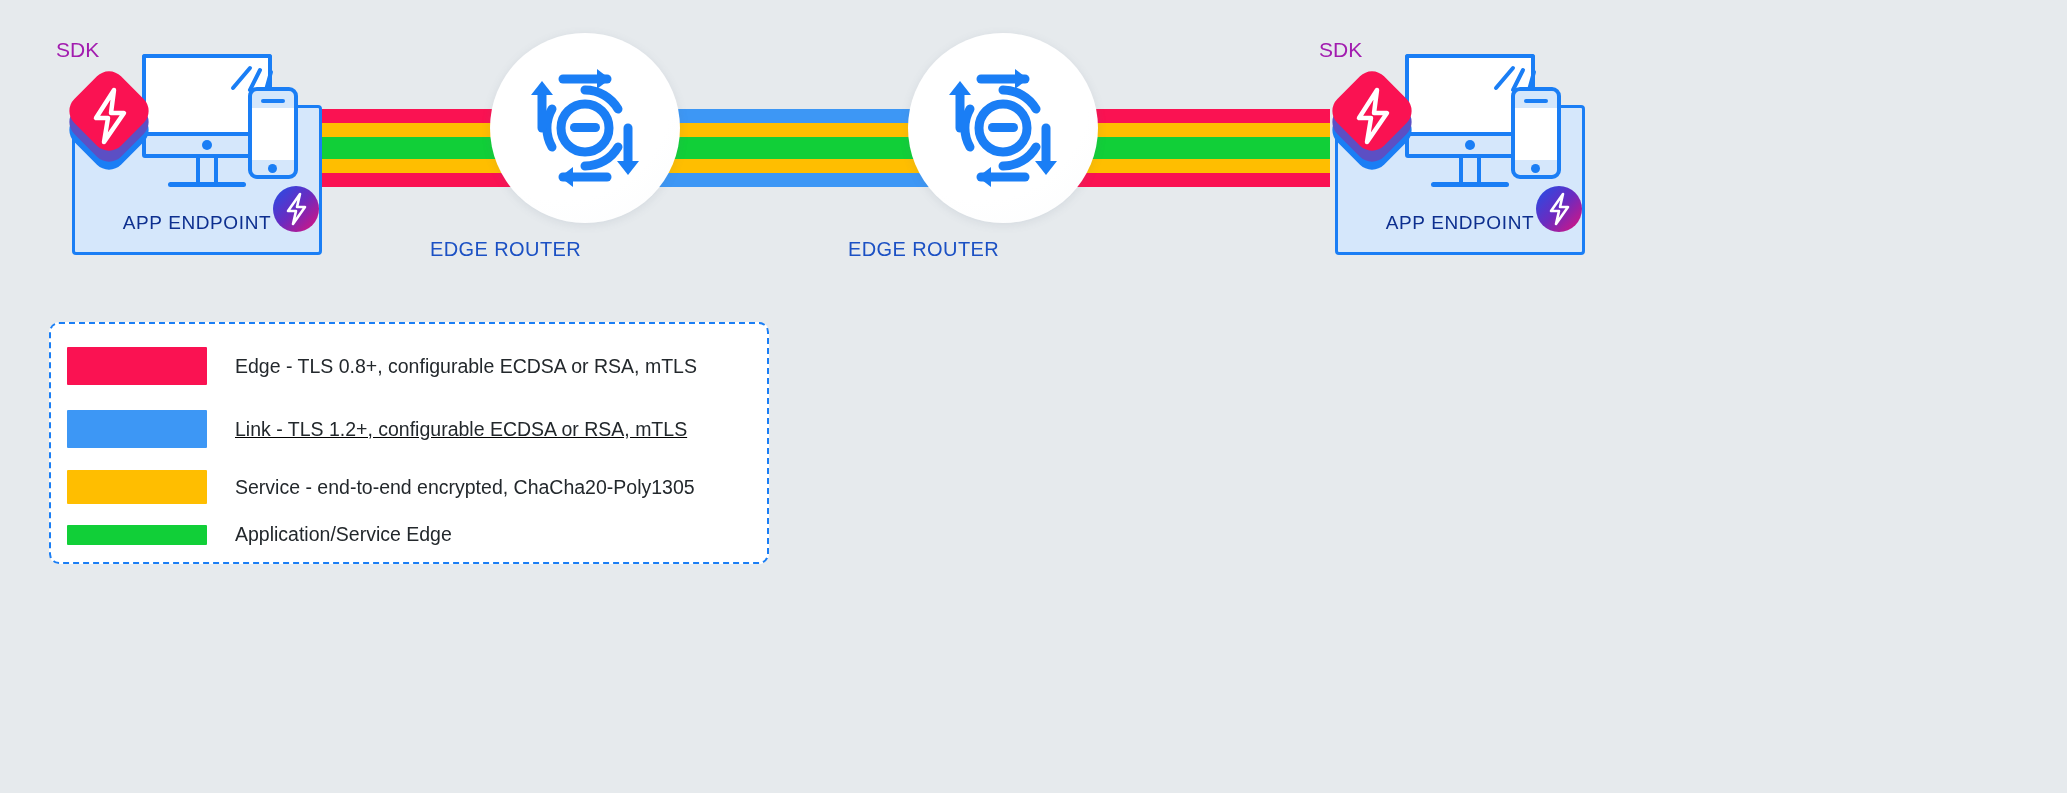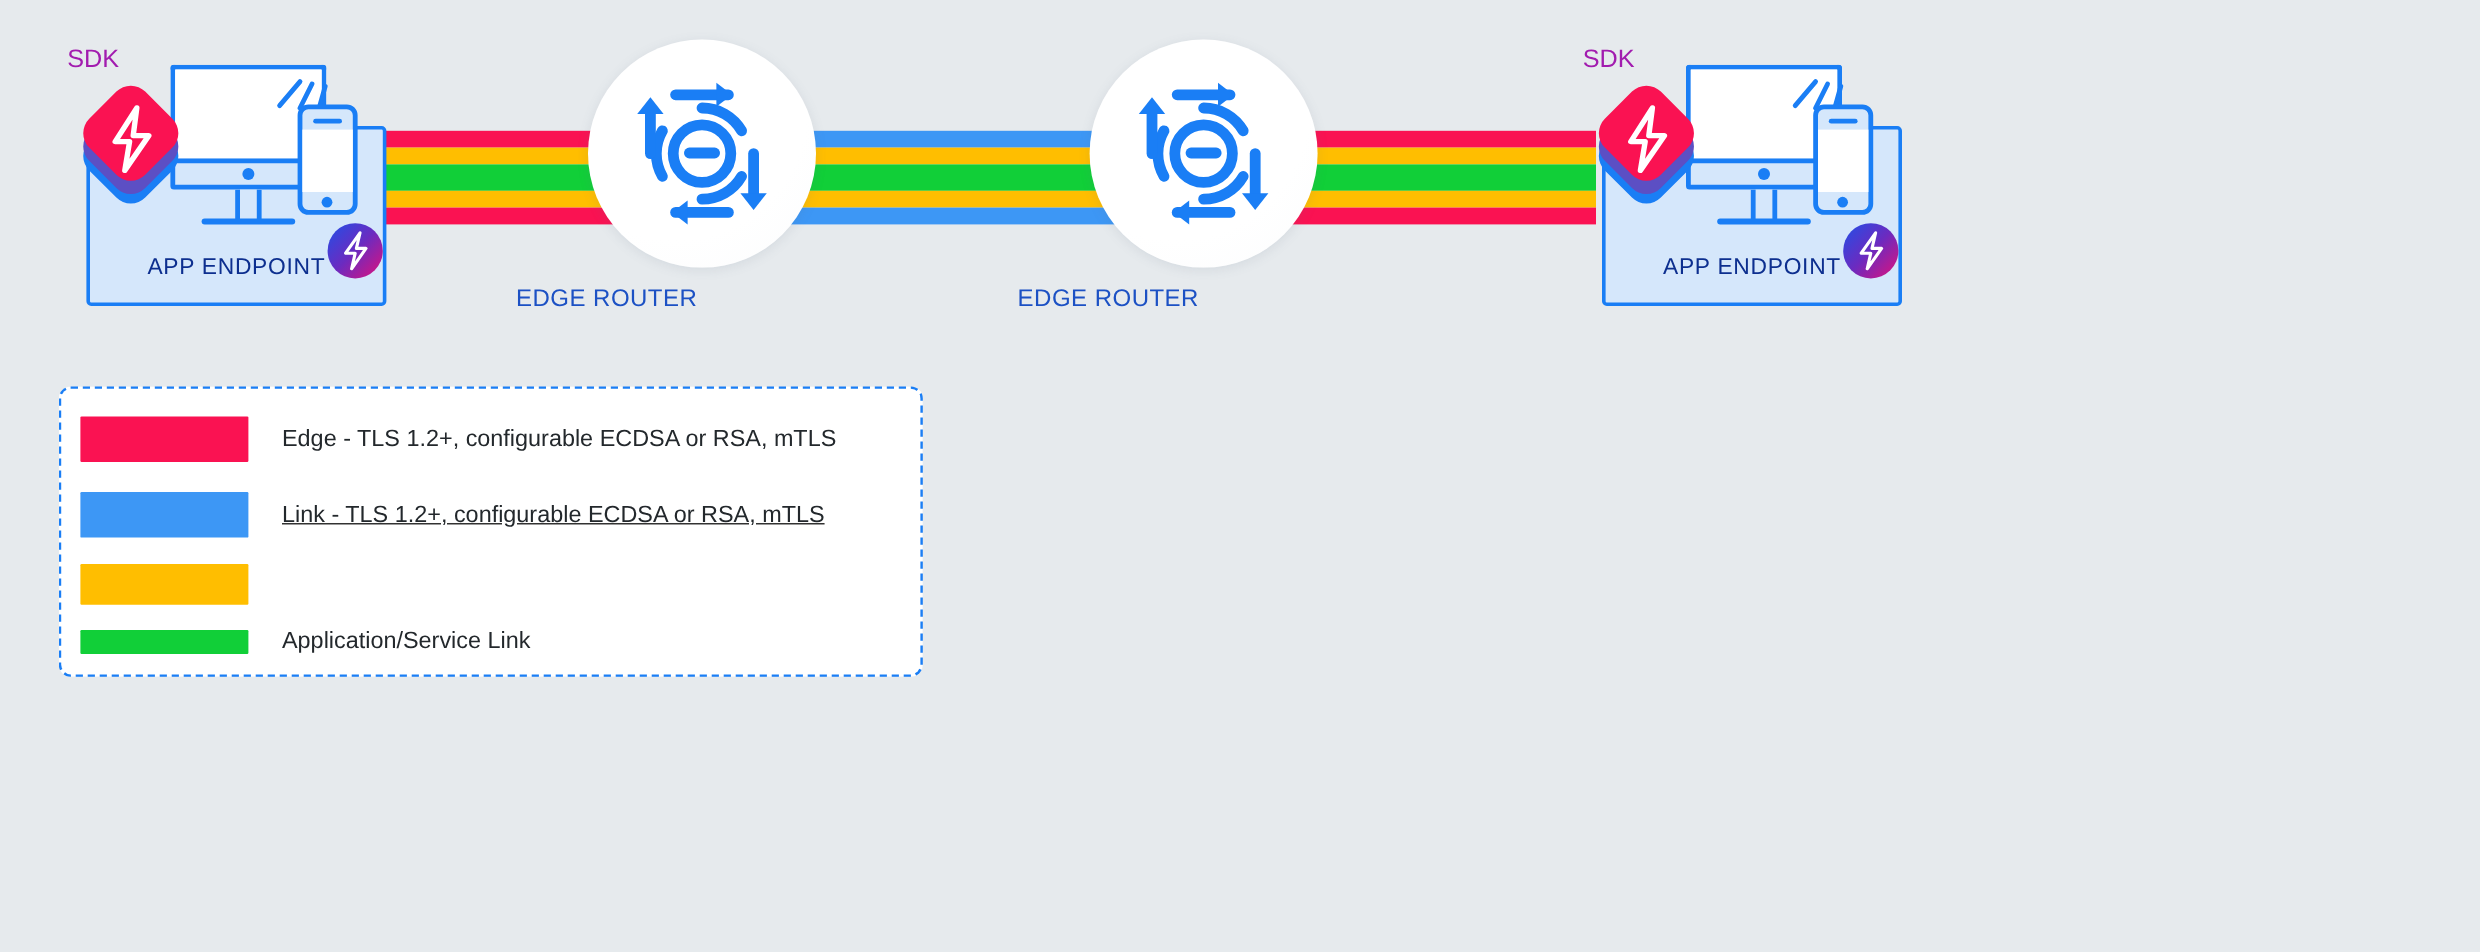--- a/index.html
+++ b/index.html
@@ -314,28 +314,29 @@
         <path d="M27 8 L15 25 H23 L20 38 L32 21 H24 Z" fill="none" stroke="#ffffff" stroke-width="2.6" stroke-linejoin="round"></path>
       </svg>
     </div>
 
     <div class="endpoint-label">APP ENDPOINT</div>
   </div>
 
   <div class="legend">
     <div class="legend-row" style="top:23px;">
       <div class="legend-swatch" style="height:38px; background:#fa1252;"></div>
-      <div class="legend-text">Edge - TLS 1.2+, configurable ECDSA or RSA, mTLS</div>
+      <div class="legend-text">Edge - TLS 0.8+, configurable ECDSA or RSA, mTLS</div>
     </div>
     <div class="legend-row" style="top:86px;text-decoration:underline;">
       <div class="legend-swatch" style="height:38px; background:#3d97f5;"></div>
       <div class="legend-text">Link - TLS 1.2+, configurable ECDSA or RSA, mTLS</div>
     </div>
     <div class="legend-row" style="top:146px;">
       <div class="legend-swatch" style="height:34px; background:#ffbe00;"></div>
+      <div class="legend-text">Service - end-to-end encrypted, ChaCha20-Poly1305</div>
     </div>
     <div class="legend-row" style="top:199px;">
       <div class="legend-swatch" style="height:20px; background:#11cf38;"></div>
-      <div class="legend-text">Application/Service Link</div>
+      <div class="legend-text">Application/Service Edge</div>
     </div>
   </div>
 
 </div>
 
 </body></html>

